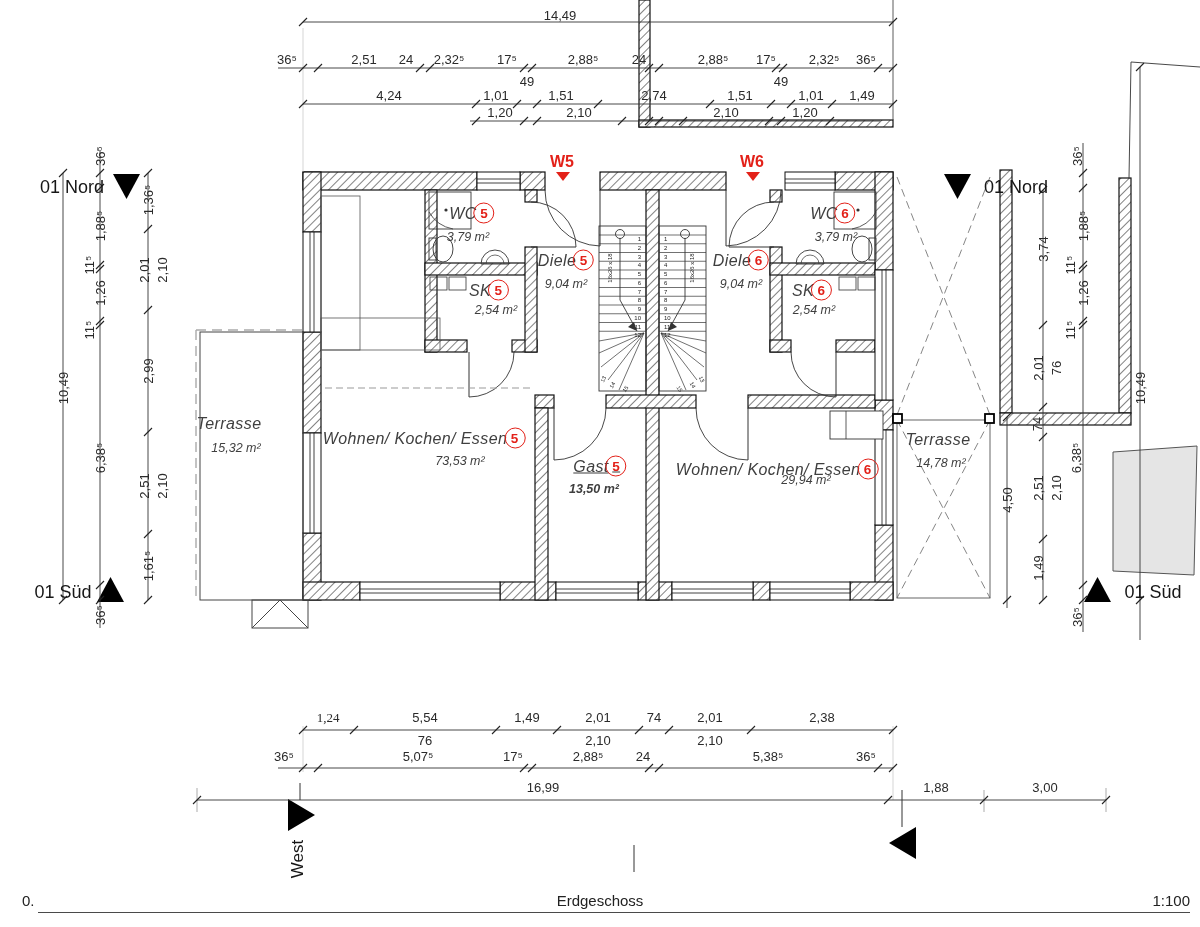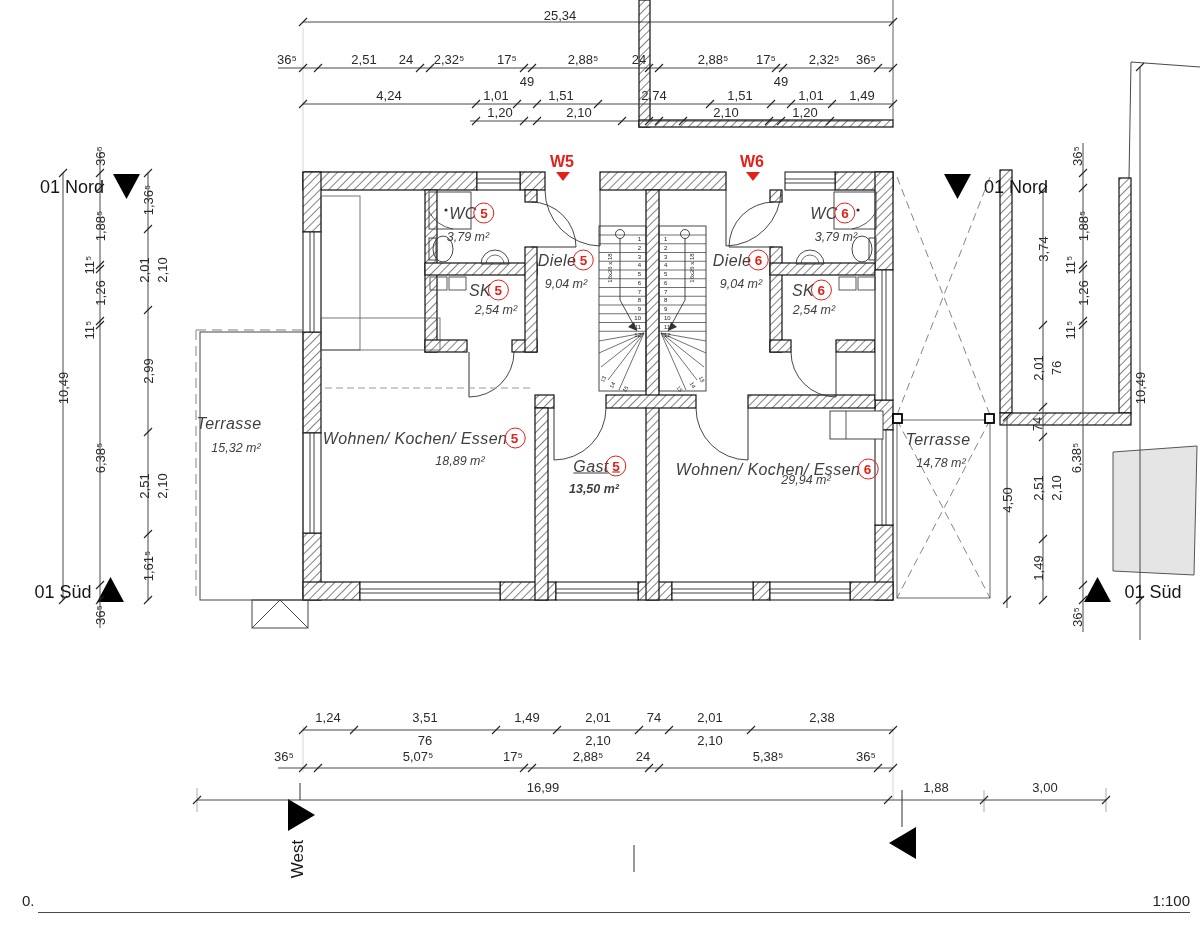--- a/index.html
+++ b/index.html
@@ -348,21 +348,21 @@
         <text x="614" y="386" font-size="5.5" fill="#222" font-family="Liberation Sans, sans-serif" text-anchor="middle" transform="rotate(-60 614 386)">14</text>
         <text x="627" y="390" font-size="5.5" fill="#222" font-family="Liberation Sans, sans-serif" text-anchor="middle" transform="rotate(-55 627 390)">15</text>
         <text x="700" y="380" font-size="5.5" fill="#222" font-family="Liberation Sans, sans-serif" text-anchor="middle" transform="rotate(65 700 380)">13</text>
         <text x="691" y="386" font-size="5.5" fill="#222" font-family="Liberation Sans, sans-serif" text-anchor="middle" transform="rotate(60 691 386)">14</text>
         <text x="678" y="390" font-size="5.5" fill="#222" font-family="Liberation Sans, sans-serif" text-anchor="middle" transform="rotate(55 678 390)">15</text>
         <text x="612" y="268" font-size="6" fill="#222" font-family="Liberation Sans, sans-serif" text-anchor="middle" transform="rotate(-90 612 268)">16x26 x 18</text>
         <text x="694" y="268" font-size="6" fill="#222" font-family="Liberation Sans, sans-serif" text-anchor="middle" transform="rotate(-90 694 268)">16x26 x 18</text>
       </g>
   </svg>
   <div id="labels">
-      <div class="lbl" style="left: 560px; top: 15px;">25,34</div>
+      <div class="lbl" style="left: 560px; top: 15px;">14,49</div>
       <div class="lbl" style="left: 287px; top: 59px;">36⁵</div>
       <div class="lbl" style="left: 364px; top: 59px;">2,51</div>
       <div class="lbl" style="left: 406px; top: 59px;">24</div>
       <div class="lbl" style="left: 449px; top: 59px;">2,32⁵</div>
       <div class="lbl" style="left: 507px; top: 59px;">17⁵</div>
       <div class="lbl" style="left: 583px; top: 59px;">2,88⁵</div>
       <div class="lbl" style="left: 639px; top: 59px;">24</div>
       <div class="lbl" style="left: 713px; top: 59px;">2,88⁵</div>
       <div class="lbl" style="left: 766px; top: 59px;">17⁵</div>
       <div class="lbl" style="left: 824px; top: 59px;">2,32⁵</div>
@@ -373,22 +373,22 @@
       <div class="lbl" style="left: 496px; top: 95px;">1,01</div>
       <div class="lbl" style="left: 561px; top: 95px;">1,51</div>
       <div class="lbl" style="left: 654px; top: 95px;">2,74</div>
       <div class="lbl" style="left: 740px; top: 95px;">1,51</div>
       <div class="lbl" style="left: 811px; top: 95px;">1,01</div>
       <div class="lbl" style="left: 862px; top: 95px;">1,49</div>
       <div class="lbl" style="left: 500px; top: 112px;">1,20</div>
       <div class="lbl" style="left: 579px; top: 112px;">2,10</div>
       <div class="lbl" style="left: 726px; top: 112px;">2,10</div>
       <div class="lbl" style="left: 805px; top: 112px;">1,20</div>
-      <div class="lbl" style="left: 328px; top: 717px;">1,24</div>
-      <div class="lbl" style="left: 425px; top: 717px;">3,51</div>
+      <div class="lbl" style="left: 328px; top: 717px; font-family: Liberation Serif, serif;">1,24</div>
+      <div class="lbl" style="left: 425px; top: 717px;">5,54</div>
       <div class="lbl" style="left: 527px; top: 717px;">1,49</div>
       <div class="lbl" style="left: 598px; top: 717px;">2,01</div>
       <div class="lbl" style="left: 654px; top: 717px;">74</div>
       <div class="lbl" style="left: 710px; top: 717px;">2,01</div>
       <div class="lbl" style="left: 822px; top: 717px;">2,38</div>
       <div class="lbl" style="left: 425px; top: 740px;">76</div>
       <div class="lbl" style="left: 598px; top: 740px;">2,10</div>
       <div class="lbl" style="left: 710px; top: 740px;">2,10</div>
       <div class="lbl" style="left: 284px; top: 756px;">36⁵</div>
       <div class="lbl" style="left: 418px; top: 756px;">5,07⁵</div>
@@ -450,21 +450,21 @@
       <div class="lbl room-area" style="left: 566px; top: 284px;">9,04 m²</div>
       <div class="lbl room-name" style="left: 489px; top: 290px;">
         <span>SK</span>
         <span class="badge">5</span>
       </div>
       <div class="lbl room-area" style="left: 496px; top: 310px;">2,54 m²</div>
       <div class="lbl room-name" style="left: 424px; top: 438px;">
         <span>Wohnen/ Kochen/ Essen</span>
         <span class="badge">5</span>
       </div>
-      <div class="lbl room-area" style="left: 460px; top: 461px;">18,89 m²</div>
+      <div class="lbl room-area" style="left: 460px; top: 461px;">73,53 m²</div>
       <div class="lbl room-name" style="left: 600px; top: 466px; text-decoration: underline;">
         <span>Gast</span>
         <span class="badge">5</span>
       </div>
       <div class="lbl room-area" style="left: 594px; top: 489px; font-weight: bold;">13,50 m²</div>
       <div class="lbl room-name" style="left: 229px; top: 424px;">
         <span>Terrasse</span>
       </div>
       <div class="lbl room-area" style="left: 236px; top: 448px;">15,32 m²</div>
       <div class="lbl room-name" style="left: 833px; top: 213px;">
@@ -488,15 +488,16 @@
       </div>
       <div class="lbl room-area" style="left: 806px; top: 480px;">29,94 m²</div>
       <div class="lbl room-name" style="left: 938px; top: 440px;">
         <span>Terrasse</span>
       </div>
       <div class="lbl room-area" style="left: 941px; top: 463px;">14,78 m²</div>
     </div>
   <div class="footer">
     <div class="f-rule"></div>
     <span class="f-idx">0.</span>
+    <span class="f-title">Erdgeschoss</span>
     <span class="f-scale">1:100</span>
   </div>
 </div>
 
 </body></html>

